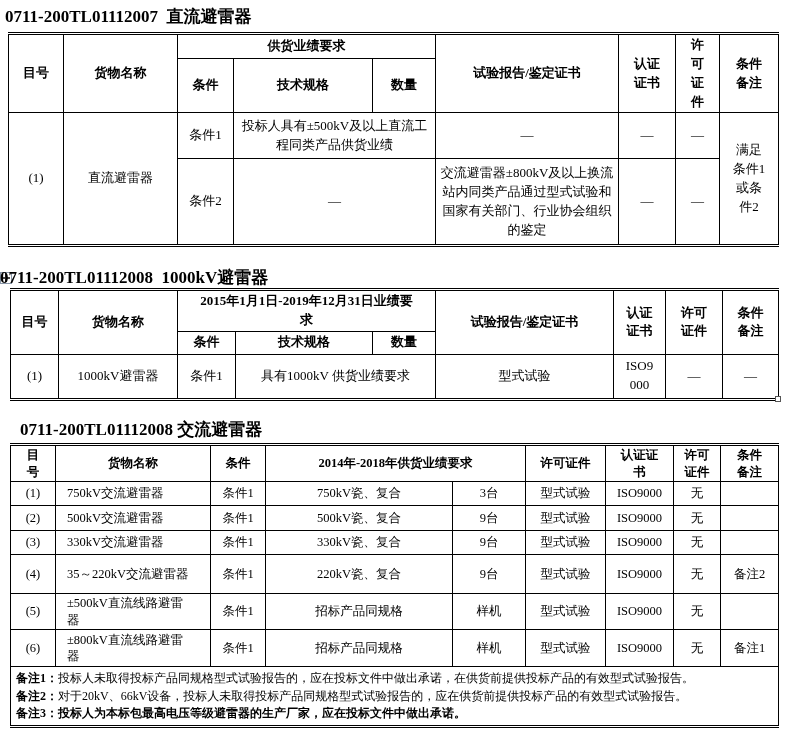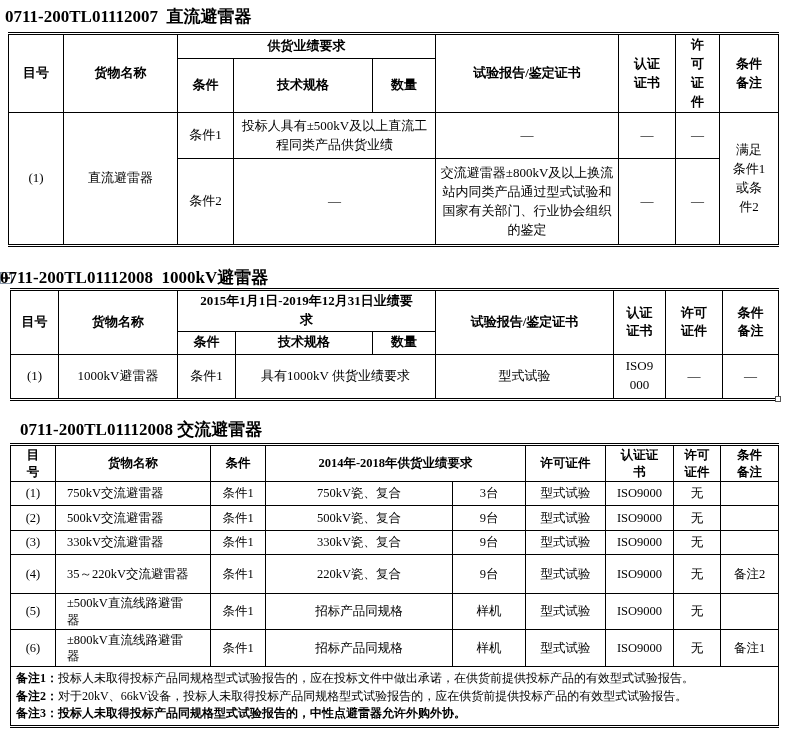--- a/index.html
+++ b/index.html
@@ -229,17 +229,17 @@
     <td>样机</td>
     <td>型式试验</td>
     <td>ISO9000</td>
     <td>无</td>
     <td>备注1</td>
   </tr>
   <tr style="height:56px">
     <td colspan="9" class="notes-cell">
       <div class="note-line"><b>备注1：</b><span>投标人未取得投标产品同规格型式试验报告的，应在投标文件中做出承诺，在供货前提供投标产品的有效型式试验报告。</span></div>
       <div class="note-line"><b>备注2：</b><span>对于20kV、66kV设备，投标人未取得投标产品同规格型式试验报告的，应在供货前提供投标产品的有效型式试验报告。</span></div>
-      <div class="note-line note-bold"><b>备注3：</b><span>投标人未取得投标产品同规格型式试验报告的，中性点避雷器允许外购外协。</span></div>
+      <div class="note-line note-bold"><b>备注3：</b><span>投标人为本标包最高电压等级避雷器的生产厂家，应在投标文件中做出承诺。</span></div>
     </td>
   </tr>
 </tbody>
   </table>
 
 </body></html>

